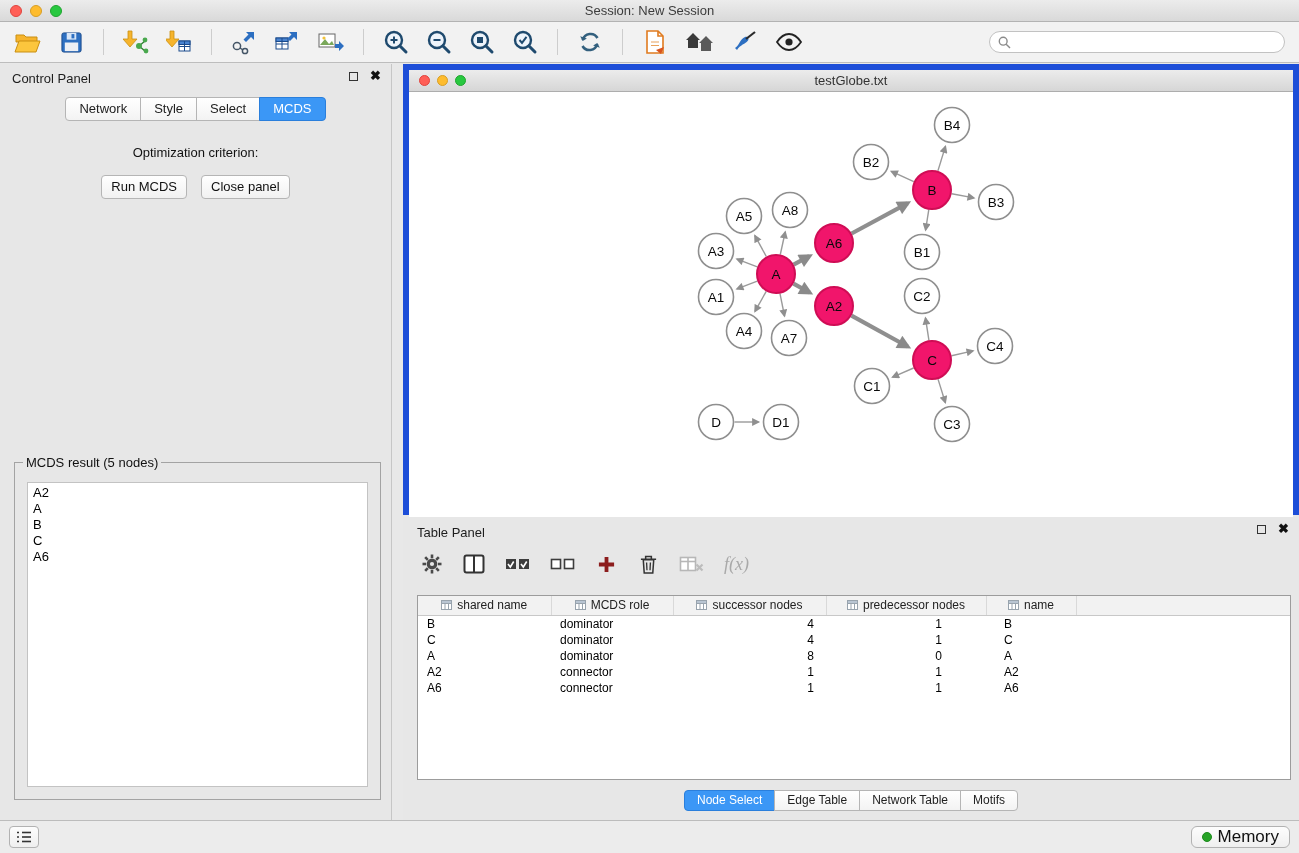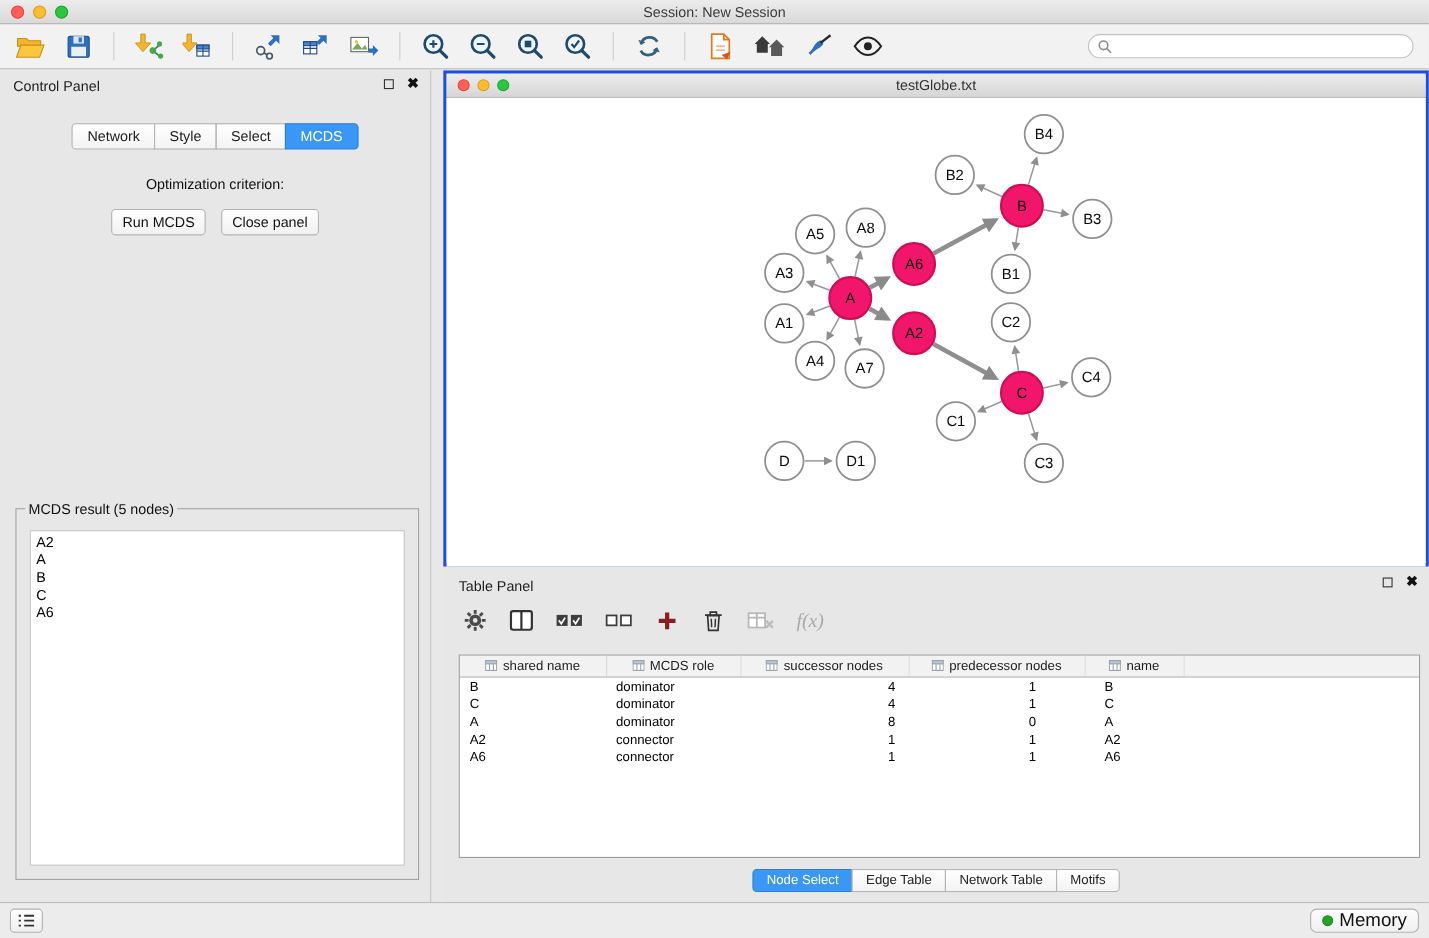--- a/index.html
+++ b/index.html
@@ -23,40 +23,40 @@
 
 
 .content{position:absolute;top:64px;left:0;right:0;bottom:33px}
 
 
 .cpanel{position:absolute;left:0;top:0;width:392px;height:100%;background:#e7e7e7;border-right:1px solid #c6c6c6}
 .phead{padding:7px 12px 0;font-size:13px;color:#1d1d1d;position:relative;height:26px}
 .pbtns{position:absolute;right:10px;top:7px;display:flex;gap:12px;align-items:center}
 .minbox{width:9px;height:9px;border:1.5px solid #333;display:inline-block}
 .closex{font-size:13px;font-weight:bold;color:#111;line-height:10px}
-.segrow{display:flex;justify-content:center;margin-top:22px}
+.segrow{display:flex;justify-content:center;margin-top:7px}
 .seg{font-size:13px;line-height:16px;padding:3px 13px;background:linear-gradient(#fff,#f3f3f3);border:1px solid #b5b5b5;margin-left:-1px;color:#222;cursor:default;white-space:nowrap}
 .seg:first-child{border-radius:4px 0 0 4px;margin-left:0}
 .seg:last-child{border-radius:0 4px 4px 0}
 .seg.active{background:#3b97f6;border-color:#2a7fdc;color:#fff}
 .optlabel{text-align:center;font-size:13px;margin-top:24px;color:#111}
 .dropdown{width:314px;height:24px;margin:9px auto 0;background:#fff;border:1px solid #ababab;border-radius:4px;display:flex;align-items:center;font-size:13px;position:relative;padding:0 24px 0 9px;color:#111}
 .dropdown .stepper{position:absolute;right:-1px;top:-1px;bottom:-1px;width:20px;border-radius:0 4px 4px 0;background:linear-gradient(#8cbcfa,#3f8df5);display:flex;flex-direction:column;align-items:center;justify-content:center;gap:2px;border:1px solid #2a7fdc}
 .arr{width:0;height:0;border-left:3.5px solid transparent;border-right:3.5px solid transparent;display:block}
 .arr.up{border-bottom:4.5px solid #fff}
 .arr.down{border-top:4.5px solid #fff}
 .btnrow{display:flex;justify-content:center;gap:14px;margin-top:15px}
 .mbtn{font-size:13px;line-height:16px;padding:3px 9px;background:linear-gradient(#fff,#f1f1f1);border:1px solid #b5b5b5;border-radius:4px;color:#111;cursor:default}
 .resultbox{position:absolute;left:14px;right:10px;top:391px;bottom:20px;border:1px solid #a3a3a3;background:#e7e7e7;padding:6px}
 .resultbox legend{font-size:13px;padding:0 3px;margin-left:2px;color:#111}
 .resultlist{position:absolute;left:6px;right:6px;top:6px;bottom:6px;background:#fff;border:1px solid #c3c3c3;font-size:13px;padding:2px 5px;overflow:auto}
 .resultlist div{line-height:16px;color:#000}
 
 
-.netwin{position:absolute;left:403px;top:0;right:0;height:451px;border:3px solid #1d4ed8;background:#fff;display:flex;flex-direction:column}
+.netwin{position:absolute;left:403px;top:0;right:0;height:451px;border:6px solid #1d4ed8;background:#fff;display:flex;flex-direction:column}
 .nethead{height:22px;background:linear-gradient(#ececec,#d6d6d6);border-bottom:1px solid #adadad;position:relative;text-align:center;font-size:13px;line-height:21px;color:#333;flex:0 0 22px}
 .nethead .lights{top:5px;gap:7px}
 .nethead .light{width:11px;height:11px}
 .netcanvas{flex:1;position:relative;background:#fff}
 #net-svg{display:block}
 .edge{stroke-linecap:butt}
 .edge.thin{stroke:#9a9a9a;stroke-width:1.4}
 .edge.thick{stroke:#8f8f8f;stroke-width:4.2}
 .node.plain{fill:#fff;stroke:#8f8f8f;stroke-width:1.6}
 .node.mcds{fill:#f1156b;stroke:#cf0d55;stroke-width:2}

